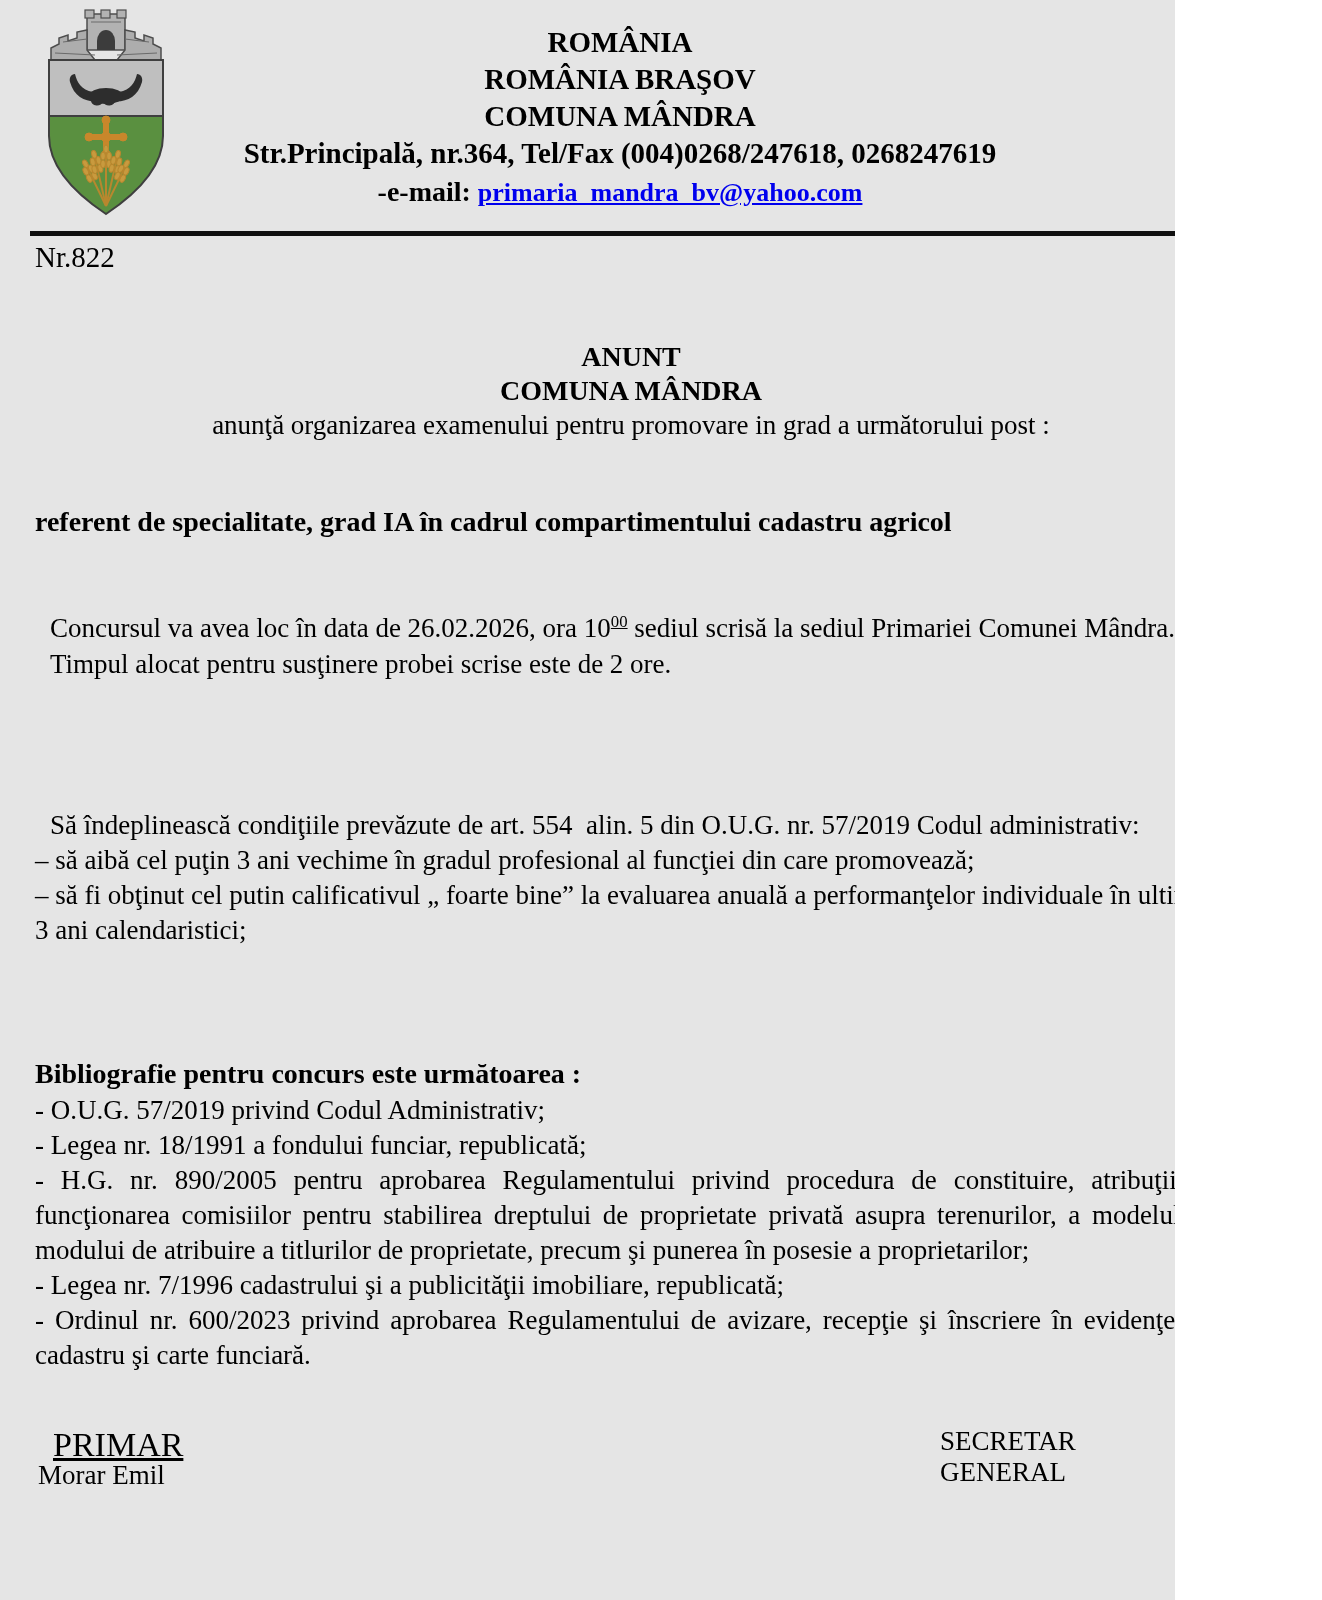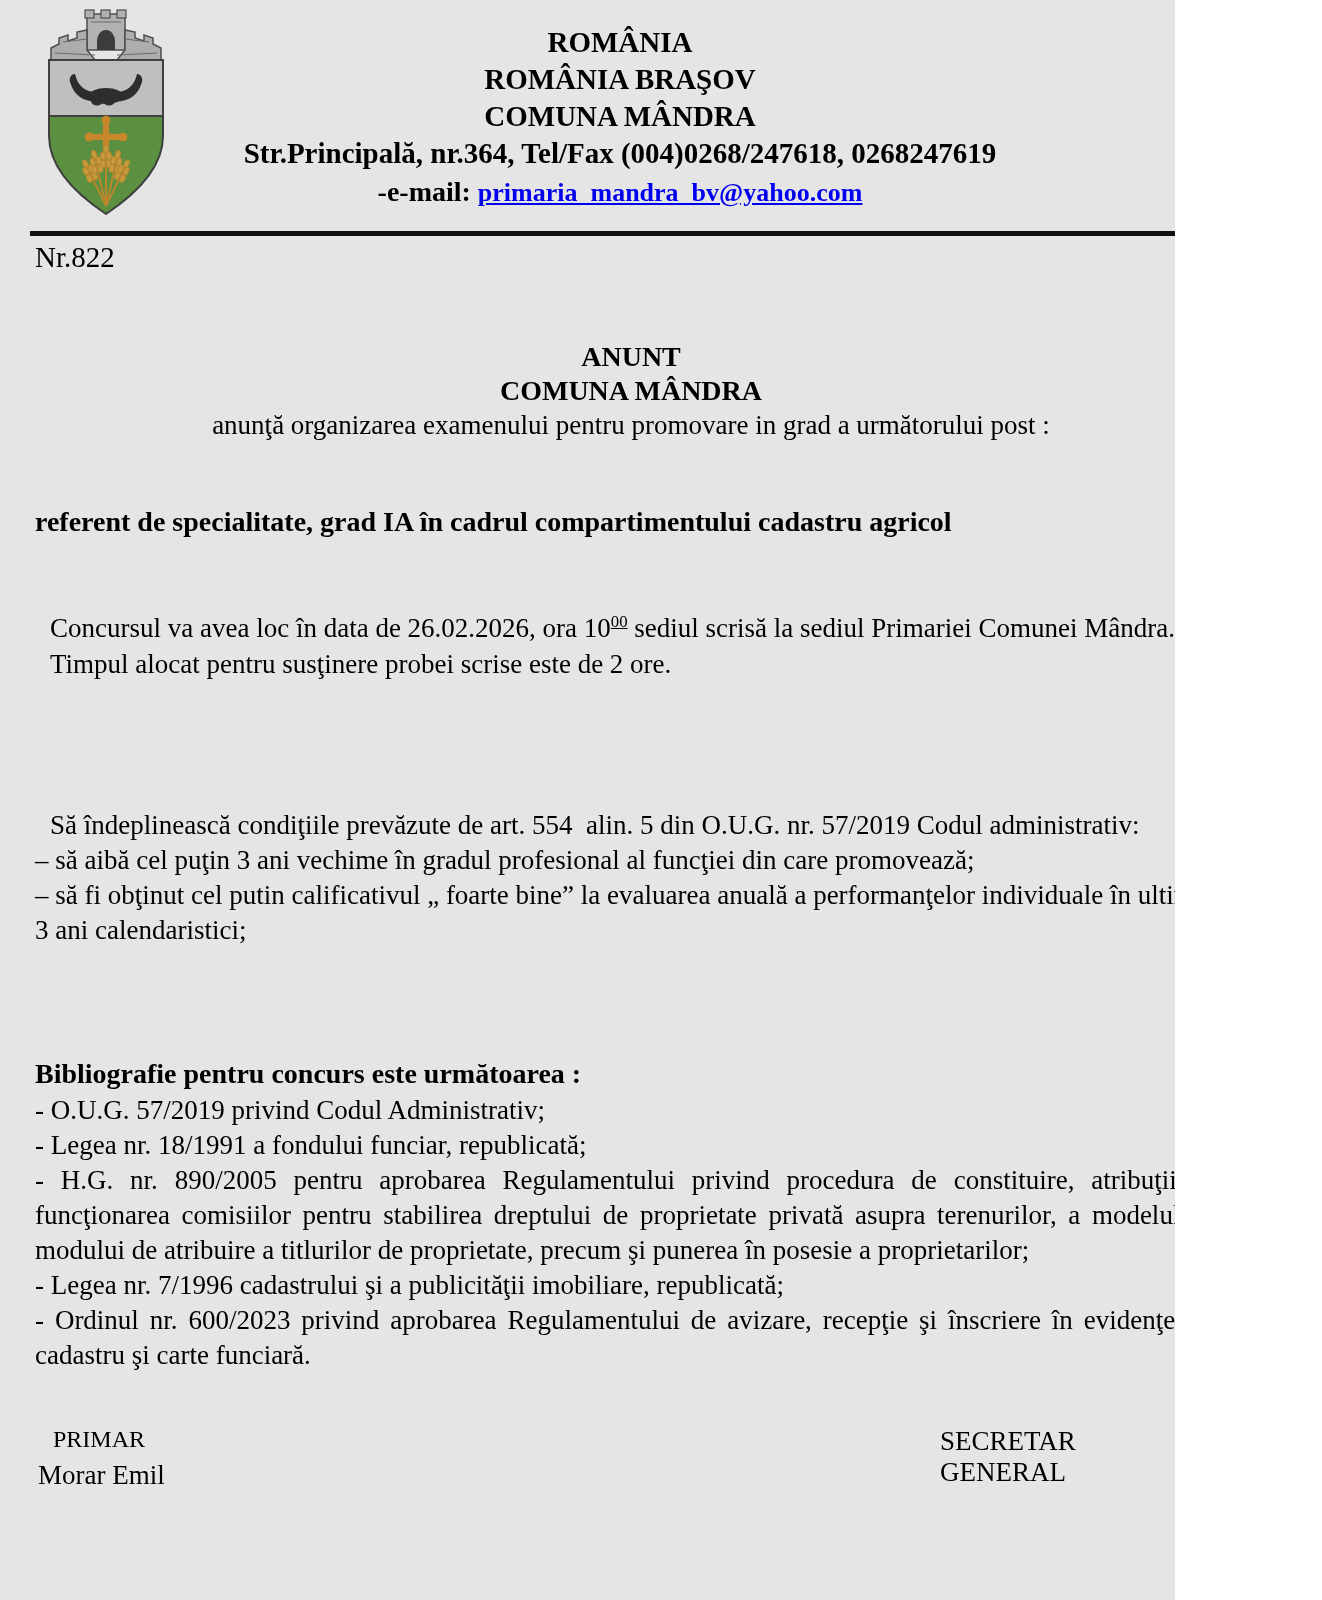--- a/index.html
+++ b/index.html
@@ -104,21 +104,21 @@
   .bib-block {
     position: absolute;
     left: 35px; top: 1056px;
     width: 1196px;
     line-height: 35px;
   }
   .bib-heading { font-weight: bold; font-size: 28px; margin-bottom: 2px; }
   .bib-item { text-align: justify; }
 
   
-  .sig-left-title  { position: absolute; left: 53px;  top: 1426px; font-size: 24px; }
+  .sig-left-title  { position: absolute; left: 53px;  top: 1426px; font-size: 34px; text-decoration: underline; }
   .sig-left-name   { position: absolute; left: 38px;  top: 1460px; font-size: 27px; }
   .sig-right-title { position: absolute; left: 940px; top: 1426px; font-size: 27px; }
 </style>
 </head>
 <body>
 
 <div class="page">
 
   <svg class="crest" viewBox="0 0 142 210" xmlns="http://www.w3.org/2000/svg">
 

